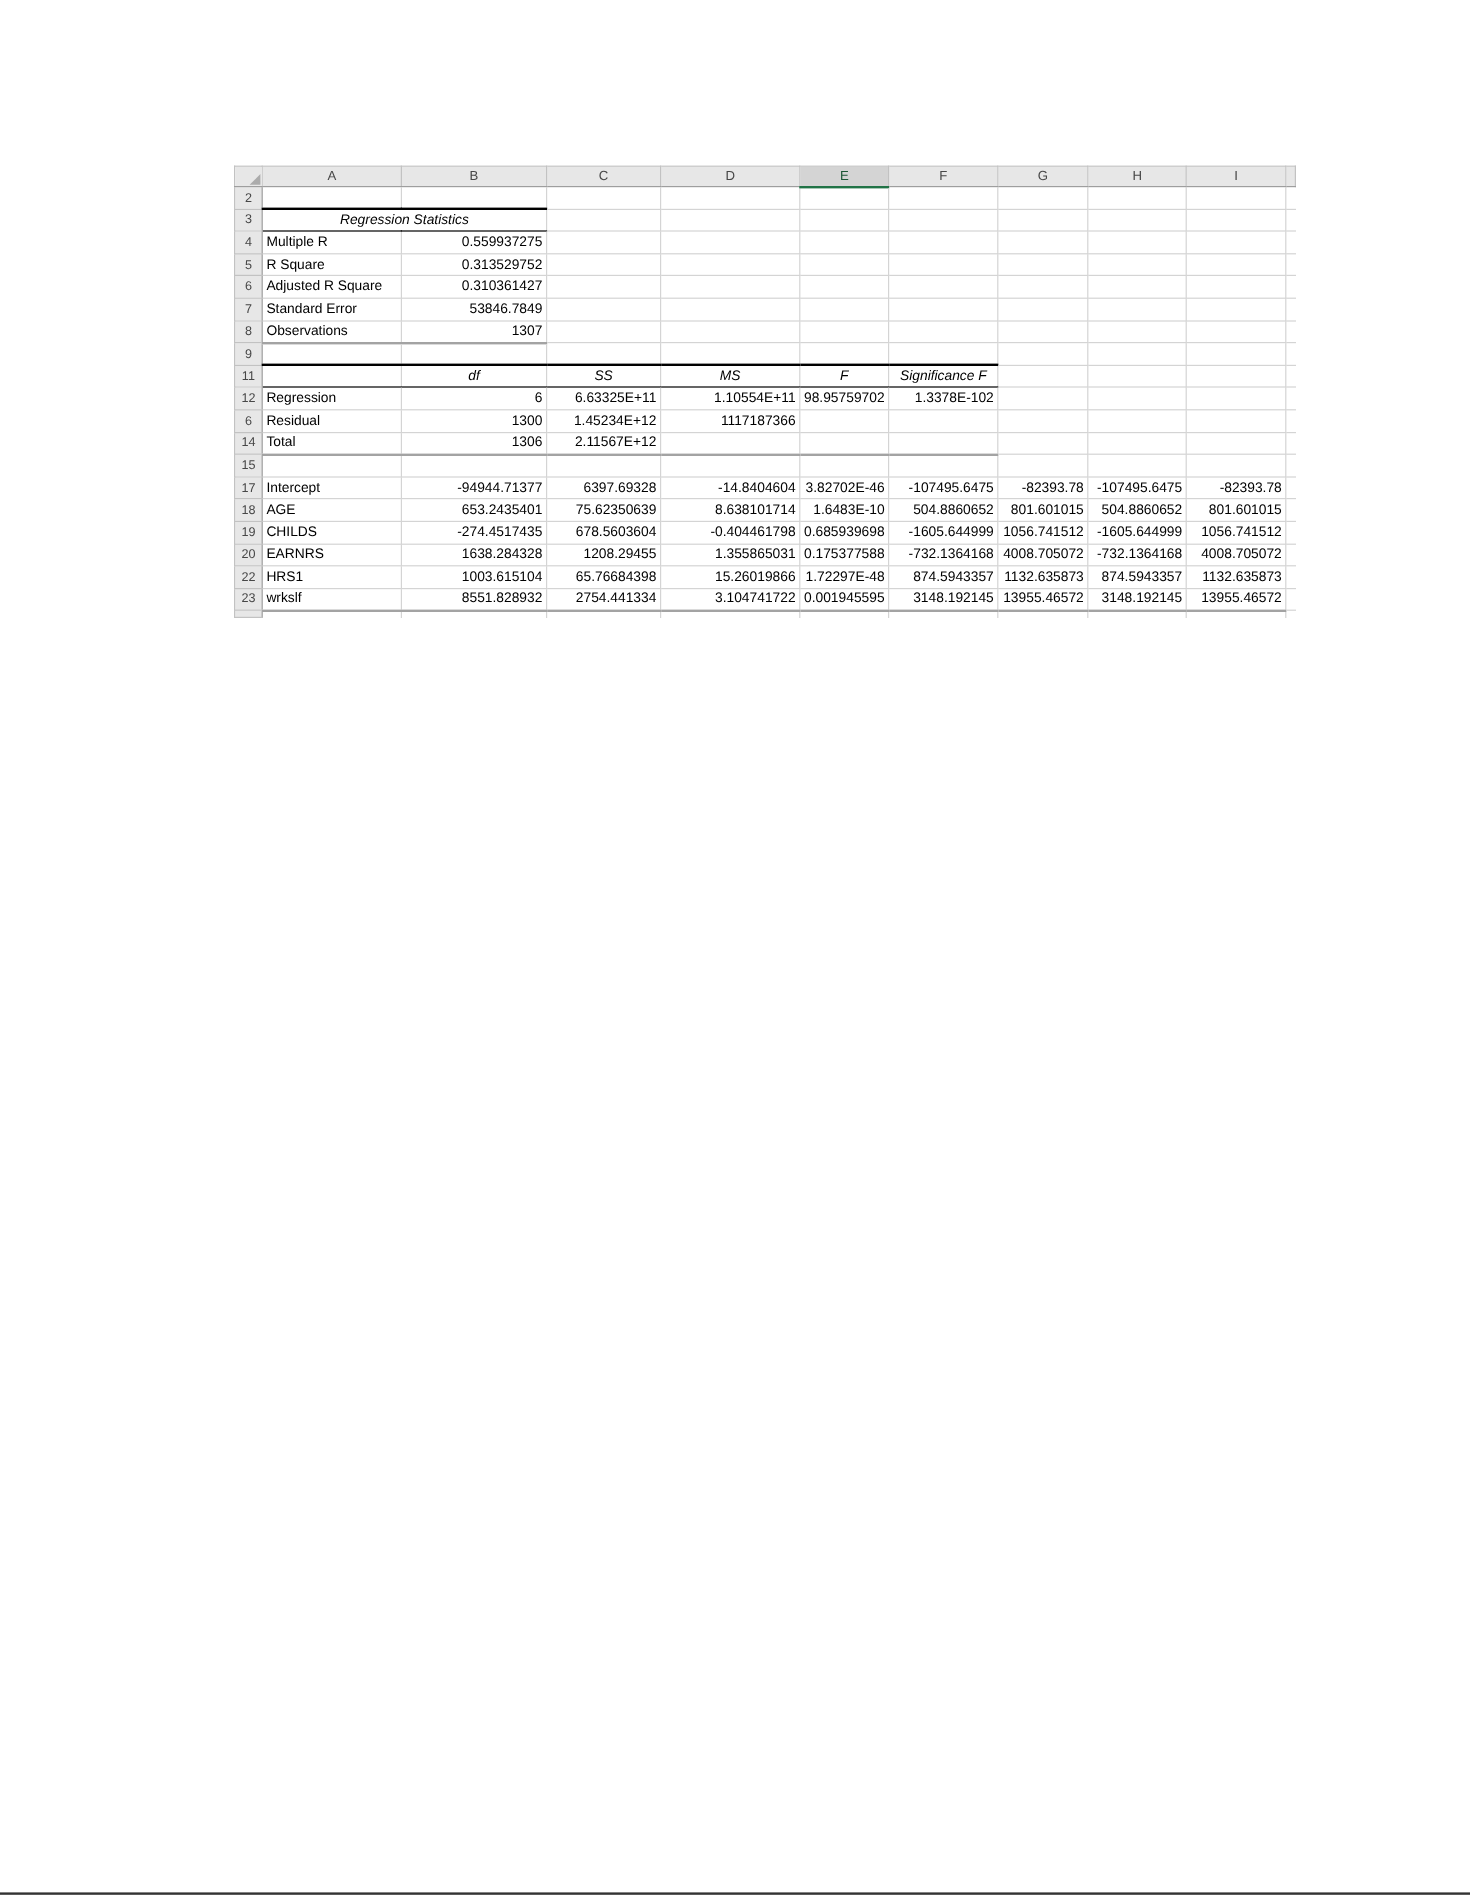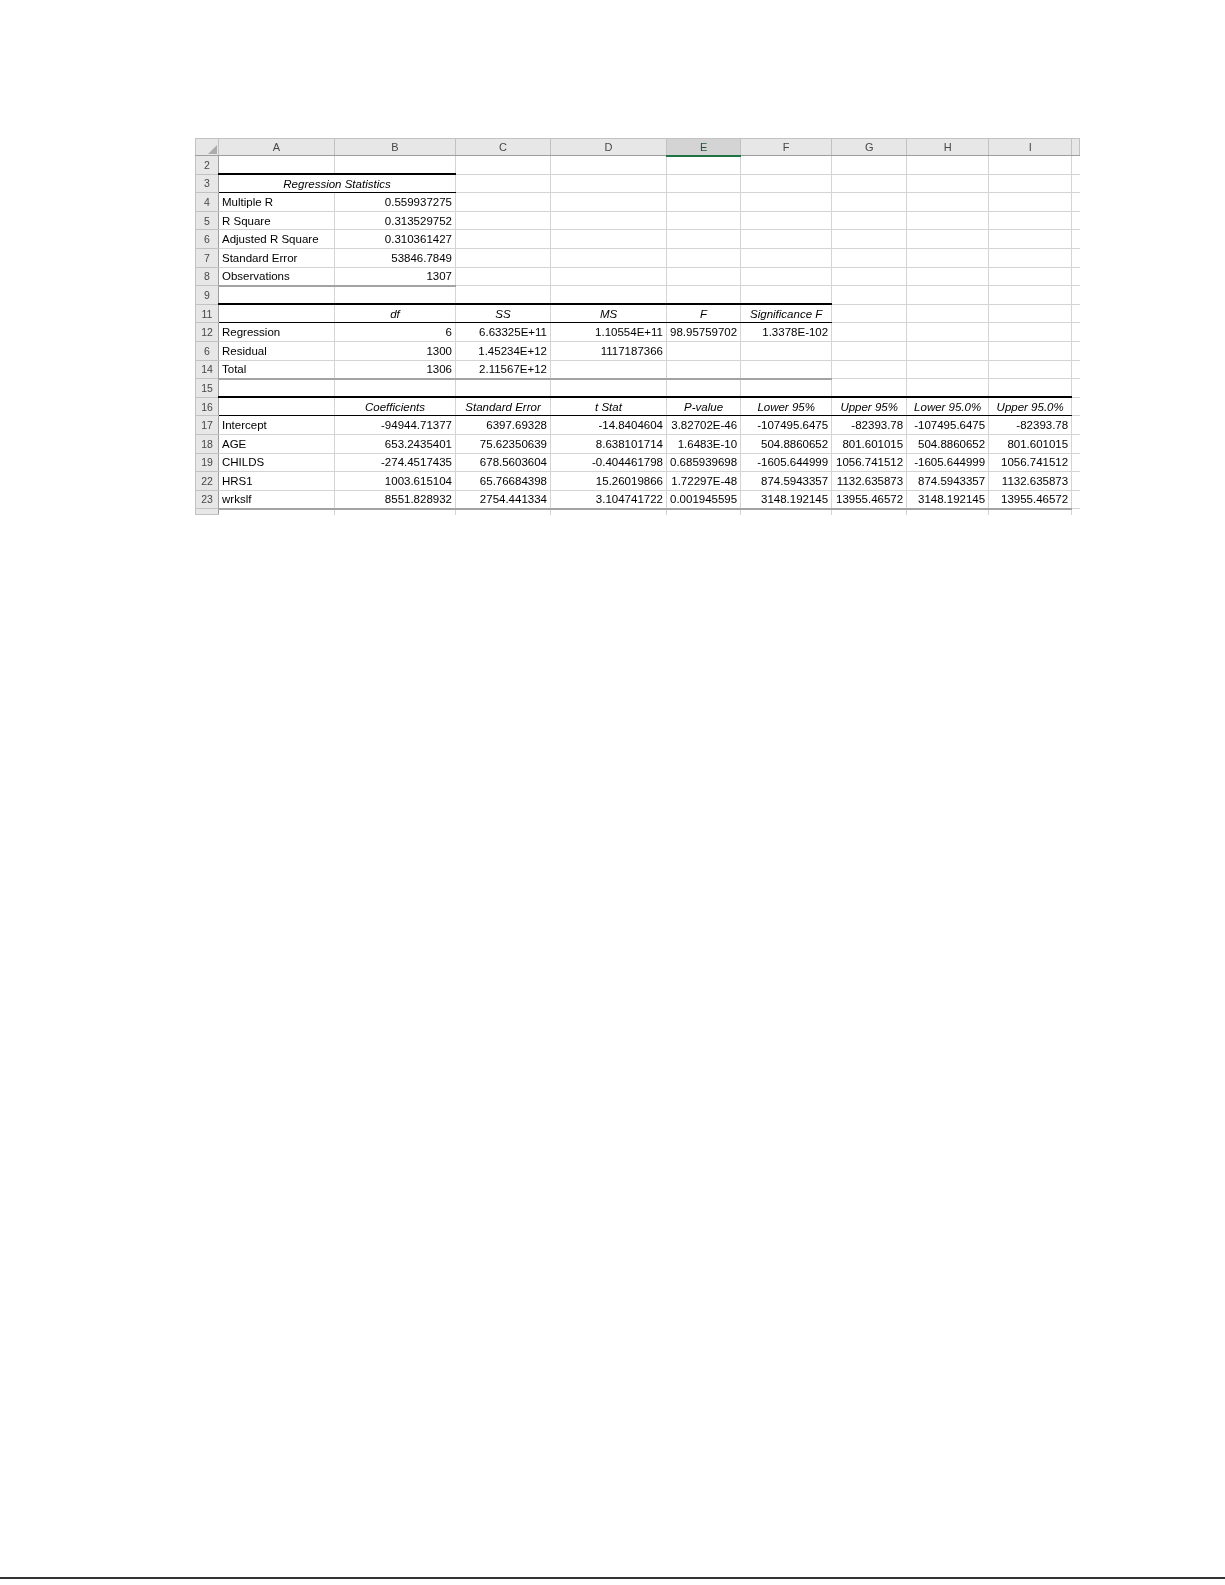--- a/index.html
+++ b/index.html
@@ -229,33 +229,20 @@
           <td class="cell"></td>
           <td class="cell"></td>
           <td class="cell"></td>
           <td class="cell"></td>
           <td class="cell"></td>
           <td class="cell"></td>
           <td class="cell"></td>
           <td class="cell sliver"></td>
         </tr>
         <tr class="r">
-          <th class="rowhead">16</th>
-          <td class="cell bt2 bb1"></td>
-          <td class="cell italic center bt2 bb1">Coefficients</td>
-          <td class="cell italic center bt2 bb1">Standard Error</td>
-          <td class="cell italic center bt2 bb1">t Stat</td>
-          <td class="cell italic center bt2 bb1">P-value</td>
-          <td class="cell italic center bt2 bb1">Lower 95%</td>
-          <td class="cell italic center bt2 bb1">Upper 95%</td>
-          <td class="cell italic center bt2 bb1">Lower 95.0%</td>
-          <td class="cell italic center bt2 bb1">Upper 95.0%</td>
-          <td class="cell sliver"></td>
-        </tr>
-        <tr class="r">
           <th class="rowhead">17</th>
           <td class="cell">Intercept</td>
           <td class="cell num">-94944.71377</td>
           <td class="cell num">6397.69328</td>
           <td class="cell num">-14.8404604</td>
           <td class="cell num">3.82702E-46</td>
           <td class="cell num">-107495.6475</td>
           <td class="cell num">-82393.78</td>
           <td class="cell num">-107495.6475</td>
           <td class="cell num">-82393.78</td>
@@ -281,20 +268,33 @@
           <td class="cell num">678.5603604</td>
           <td class="cell num">-0.404461798</td>
           <td class="cell num">0.685939698</td>
           <td class="cell num">-1605.644999</td>
           <td class="cell num">1056.741512</td>
           <td class="cell num">-1605.644999</td>
           <td class="cell num">1056.741512</td>
           <td class="cell sliver"></td>
         </tr>
         <tr class="r">
+          <th class="rowhead">20</th>
+          <td class="cell">EARNRS</td>
+          <td class="cell num">1638.284328</td>
+          <td class="cell num">1208.29455</td>
+          <td class="cell num">1.355865031</td>
+          <td class="cell num">0.175377588</td>
+          <td class="cell num">-732.1364168</td>
+          <td class="cell num">4008.705072</td>
+          <td class="cell num">-732.1364168</td>
+          <td class="cell num">4008.705072</td>
+          <td class="cell sliver"></td>
+        </tr>
+        <tr class="r">
           <th class="rowhead">22</th>
           <td class="cell">HRS1</td>
           <td class="cell num">1003.615104</td>
           <td class="cell num">65.76684398</td>
           <td class="cell num">15.26019866</td>
           <td class="cell num">1.72297E-48</td>
           <td class="cell num">874.5943357</td>
           <td class="cell num">1132.635873</td>
           <td class="cell num">874.5943357</td>
           <td class="cell num">1132.635873</td>

